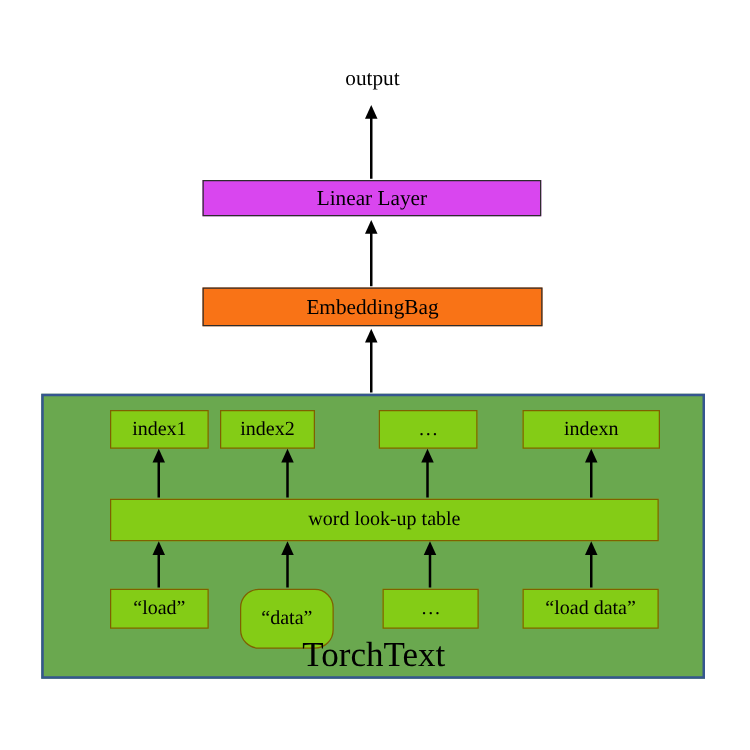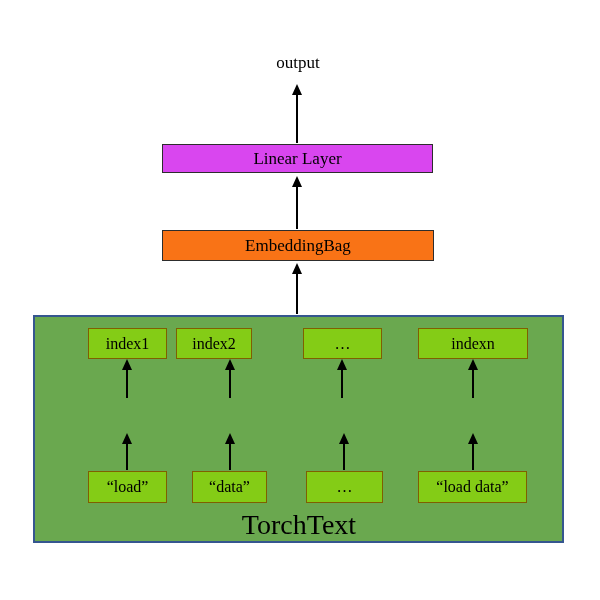--- a/index.html
+++ b/index.html
@@ -30,21 +30,21 @@
   }
   .orange {
     background:#84cc16; border:1.5px solid #7f6000; font-size:16px;
   }
   .idx1   { left:88px;  top:328px; width:79px;  height:31px; }
   .idx2   { left:176px; top:328px; width:76px;  height:31px; }
   .idxd   { left:303px; top:328px; width:79px;  height:31px; }
   .idxn   { left:418px; top:328px; width:110px; height:31px; }
   .lookup { left:88px;  top:399px; width:439px; height:34px; }
   .w1     { left:88px;  top:471px; width:79px;  height:32px; }
-  .w2     { left:192px; top:471px; width:75px;  height:32px; }
+  .w2     { left:192px; top:471px; width:75px;  height:48px;border-radius:15px; }
   .wd     { left:306px; top:471px; width:77px;  height:32px; }
   .w3     { left:418px; top:471px; width:109px; height:32px;text-align:right; }
 
   .arrow { position:absolute; width:10px; }
   .arrow .head {
     width:0; height:0; margin:0 auto;
     border-left:5px solid transparent; border-right:5px solid transparent;
     border-bottom:11px solid #000;
   }
   .arrow .stem { width:2px; background:#000; margin:-1px auto 0; }
@@ -104,20 +104,23 @@
   </div>
   <div class="arrow" style="left:337px; top:359px;">
     <div class="head"></div>
     <div class="stem" style="height:29px;"></div>
   </div>
   <div class="arrow" style="left:468px; top:359px;">
     <div class="head"></div>
     <div class="stem" style="height:29px;"></div>
   </div>
 
+  <div class="box orange lookup">
+    <span>word look-up table</span>
+  </div>
 
   <div class="arrow" style="left:122px; top:433px;">
     <div class="head"></div>
     <div class="stem" style="height:27px;"></div>
   </div>
   <div class="arrow" style="left:225px; top:433px;">
     <div class="head"></div>
     <div class="stem" style="height:27px;"></div>
   </div>
   <div class="arrow" style="left:339px; top:433px;">

